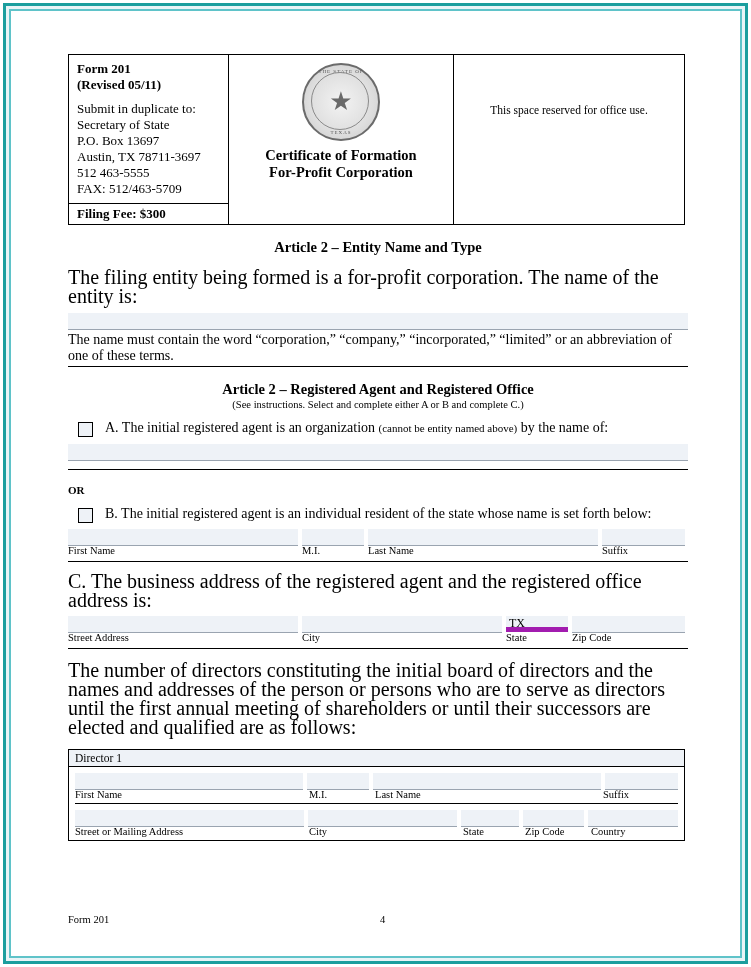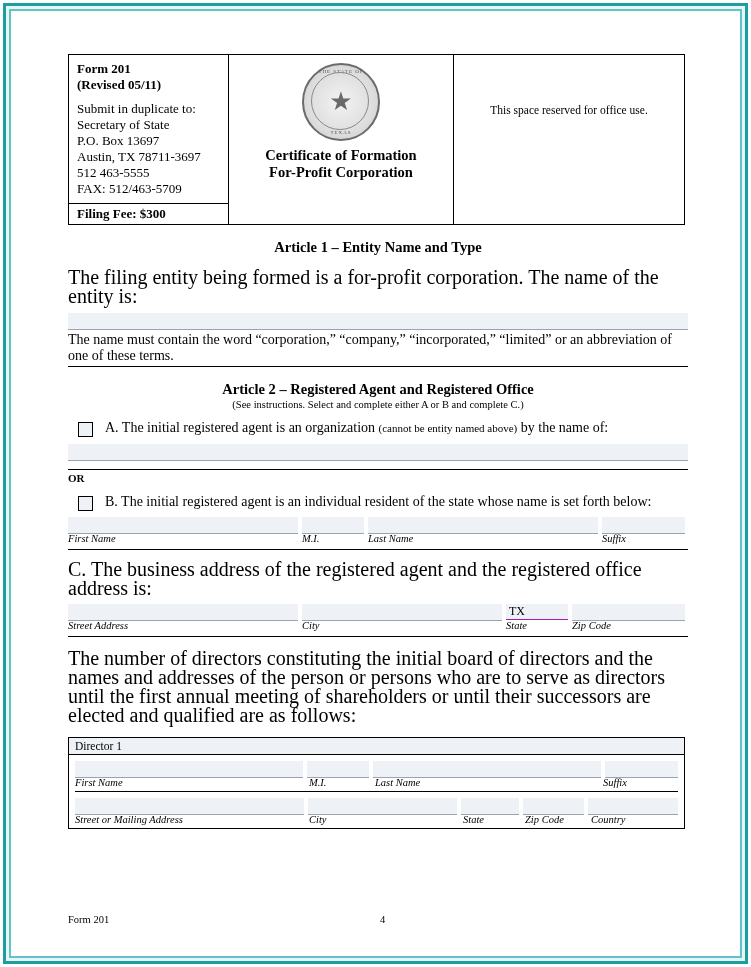--- a/index.html
+++ b/index.html
@@ -173,47 +173,46 @@
     background: #eef2f7;
     margin: 2px 12px 0 10px;
     flex: none;
   }
   .tiny { font-size: 11px; }
   .or-label {
     font-weight: bold;
     font-size: 11px;
     margin-top: 8px;
     border-top: 1px solid #000;
-    padding-top: 2px;
+    padding-top: 14px;
   }
 
   
   .labelrow {
     position: relative;
     height: 14px;
-    font-style: italic;
     font-size: 10.5px;
   }
   .labelrow span { position: absolute; top: 0; }
 
   
   .striprow {
     display: flex;
     height: 16px;
     margin-top: 6px;
   }
   .striprow .cell {
     background: #eef2f7;
     border-bottom: 1px solid #9aa4b0;
     height: 16px;
     margin-right: 4px;
   }
   .tx-cell {
     background: #eef2f7;
-    border-bottom: 1px solid #a21caf;
+    border-bottom: 5px solid #a21caf;
     height: 16px;
     font-size: 12px;
     padding-left: 3px;
     box-sizing: border-box;
   }
 
   
   .director-box {
     border: 1px solid #000;
     margin-top: 12px;
@@ -277,21 +276,21 @@
           </div>
           <div class="cert-title">Certificate of Formation</div>
           <div class="cert-title">For-Profit Corporation</div>
         </div>
 
         <div class="hdr-right">
           <div>This space reserved for office use.</div>
         </div>
       </div>
 
-      <div class="article-title">Article 1 – Entity Name and Type</div>
+      <div class="article-title">Article 2 – Entity Name and Type</div>
       <div class="para">The filing entity being formed is a for-profit corporation.  The name of the entity is:</div>
       <div class="fieldline"></div>
       <div class="smallnote">The name must contain the word “corporation,” “company,” “incorporated,” “limited” or an abbreviation of one of these terms.</div>
       <hr class="hr-thin">
 
       <div class="article-title">Article 2 – Registered Agent and Registered Office</div>
       <div class="article-sub">(See instructions. Select and complete either A or B and complete C.)</div>
 
       <div class="checkrow">
         <div class="checkbox"></div>

